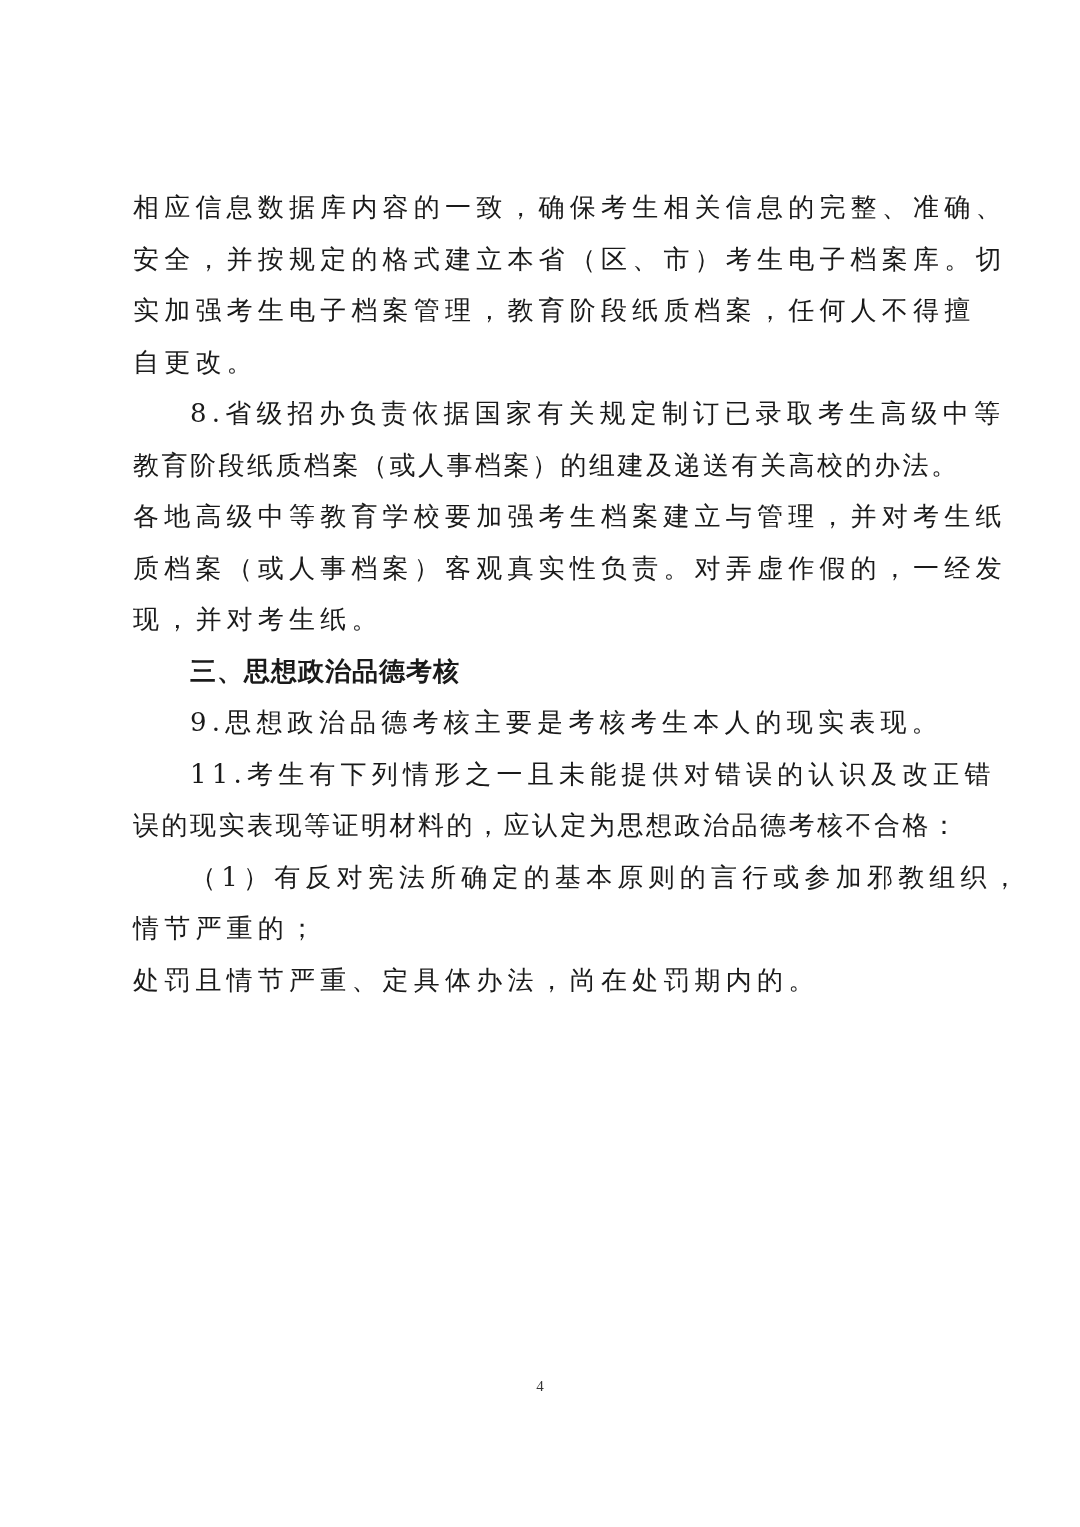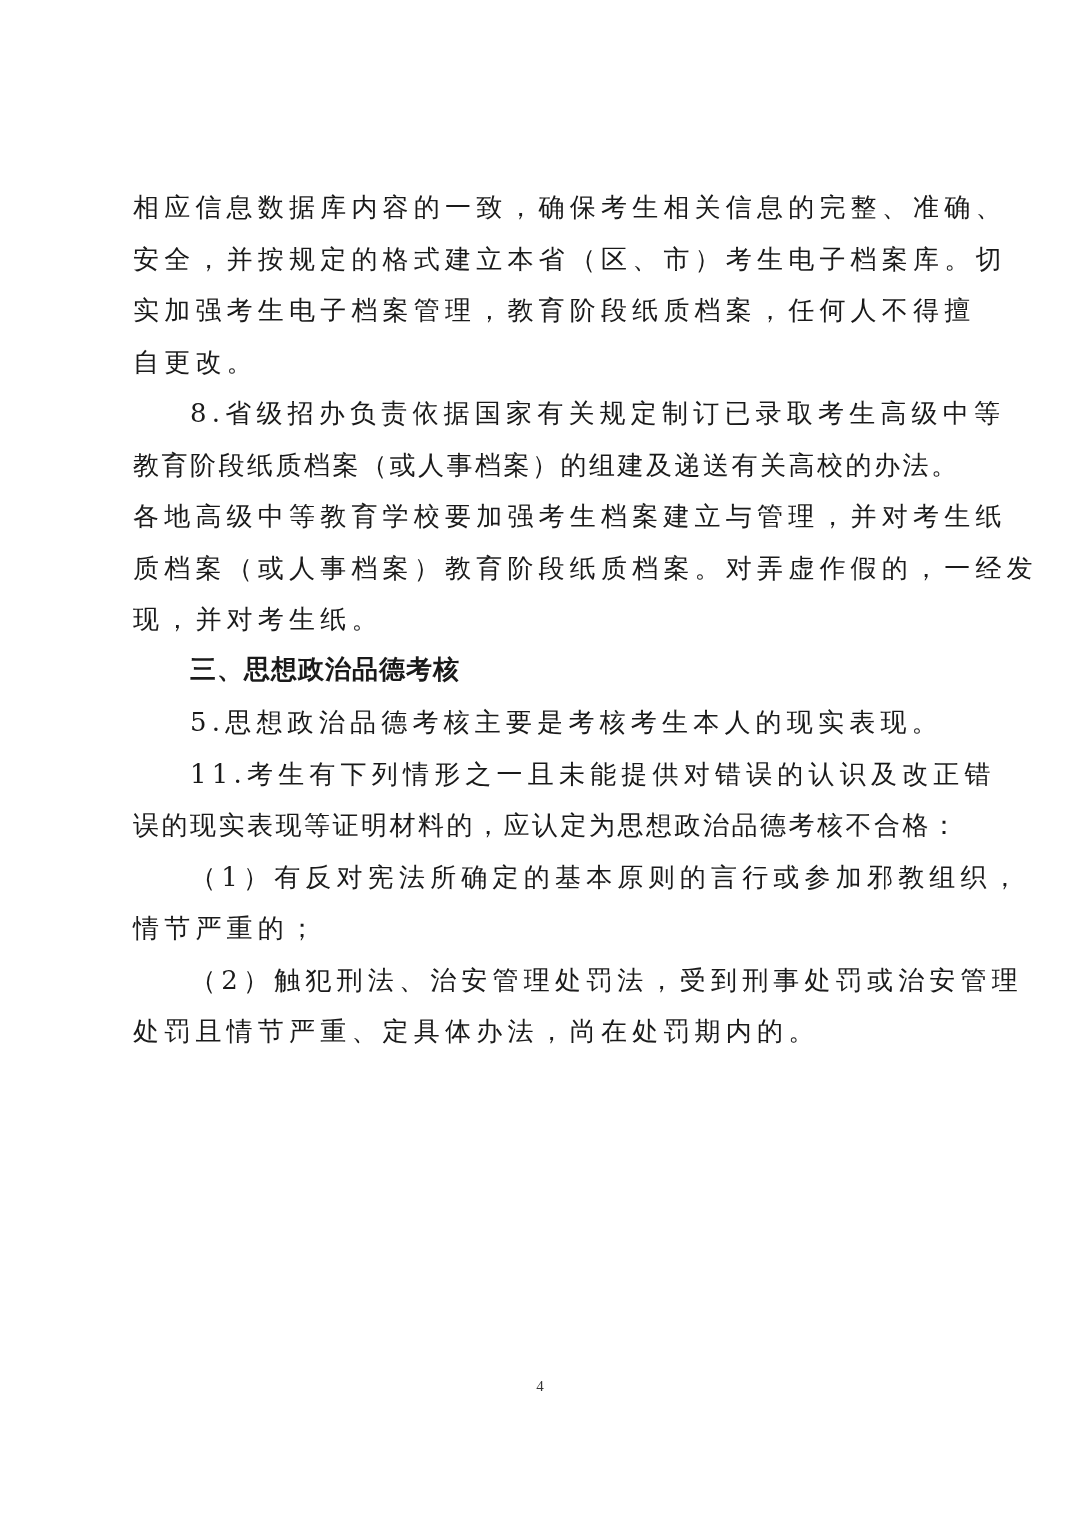--- a/index.html
+++ b/index.html
@@ -39,21 +39,21 @@
       text-align-last: justify;
       display: block;
     }
     .line.last {
       text-align-last: left;
     }
     .line.indent {
       padding-left: 57px;
     }
     .line.heading {
-      font-family: Liberation Mono, monospace;
+      font-family: Liberation Sans, sans-serif;
       font-weight: bold;
       letter-spacing: 1px;
       text-align-last: left;
     }
     .line.tight {
       letter-spacing: 2.5px;
     }
     .page-number {
       position: absolute;
       left: 0;
@@ -75,45 +75,44 @@
       <span class="line">相应信息数据库内容的一致，确保考生相关信息的完整、准确、</span>
       <span class="line">安全，并按规定的格式建立本省（区、市）考生电子档案库。切</span>
       <span class="line">实加强考生电子档案管理，教育阶段纸质档案，任何人不得擅</span>
       <span class="line last">自更改。</span>
     </div>
 
     <div>
       <span class="line indent">8.省级招办负责依据国家有关规定制订已录取考生高级中等</span>
       <span class="line tight">教育阶段纸质档案（或人事档案）的组建及递送有关高校的办法。</span>
       <span class="line">各地高级中等教育学校要加强考生档案建立与管理，并对考生纸</span>
-      <span class="line">质档案（或人事档案）教育阶段纸质档案。对弄虚作假的，一经发</span>
+      <span class="line">质档案（或人事档案）客观真实性负责。对弄虚作假的，一经发</span>
       <span class="line last">现，并对考生纸。</span>
     </div>
 
     <div>
       <span class="line indent heading">三、思想政治品德考核</span>
     </div>
 
     <div>
-      <span class="line indent last">5.思想政治品德考核主要是考核考生本人的现实表现。</span>
+      <span class="line indent last">9.思想政治品德考核主要是考核考生本人的现实表现。</span>
     </div>
 
 
     <div>
       <span class="line indent">11.考生有下列情形之一且未能提供对错误的认识及改正错</span>
       <span class="line tight">误的现实表现等证明材料的，应认定为思想政治品德考核不合格：</span>
     </div>
 
     <div>
       <span class="line indent">（1）有反对宪法所确定的基本原则的言行或参加邪教组织，</span>
       <span class="line last">情节严重的；</span>
     </div>
 
     <div>
-      <span class="line indent">（2）触犯刑法、治安管理处罚法，受到刑事处罚或治安管理</span>
       <span class="line last">处罚且情节严重、定具体办法，尚在处罚期内的。</span>
     </div>
 
 
   </div>
 
   <div class="page-number">4</div>
 </div>
 
 </body></html>

